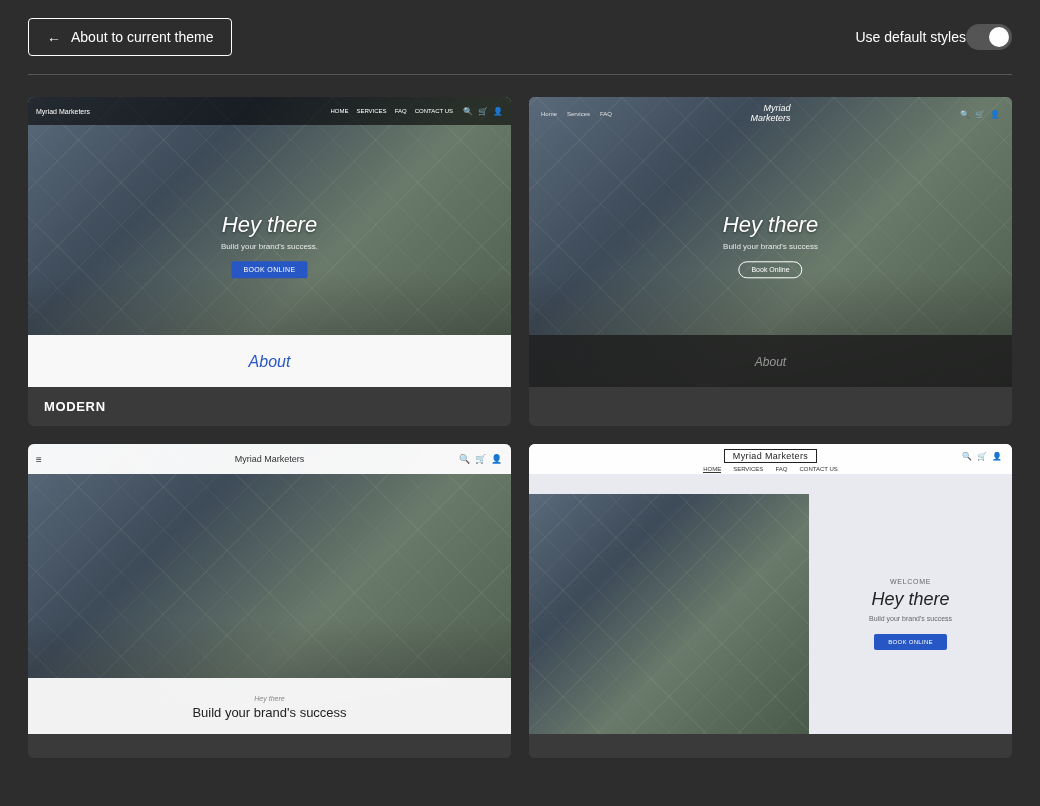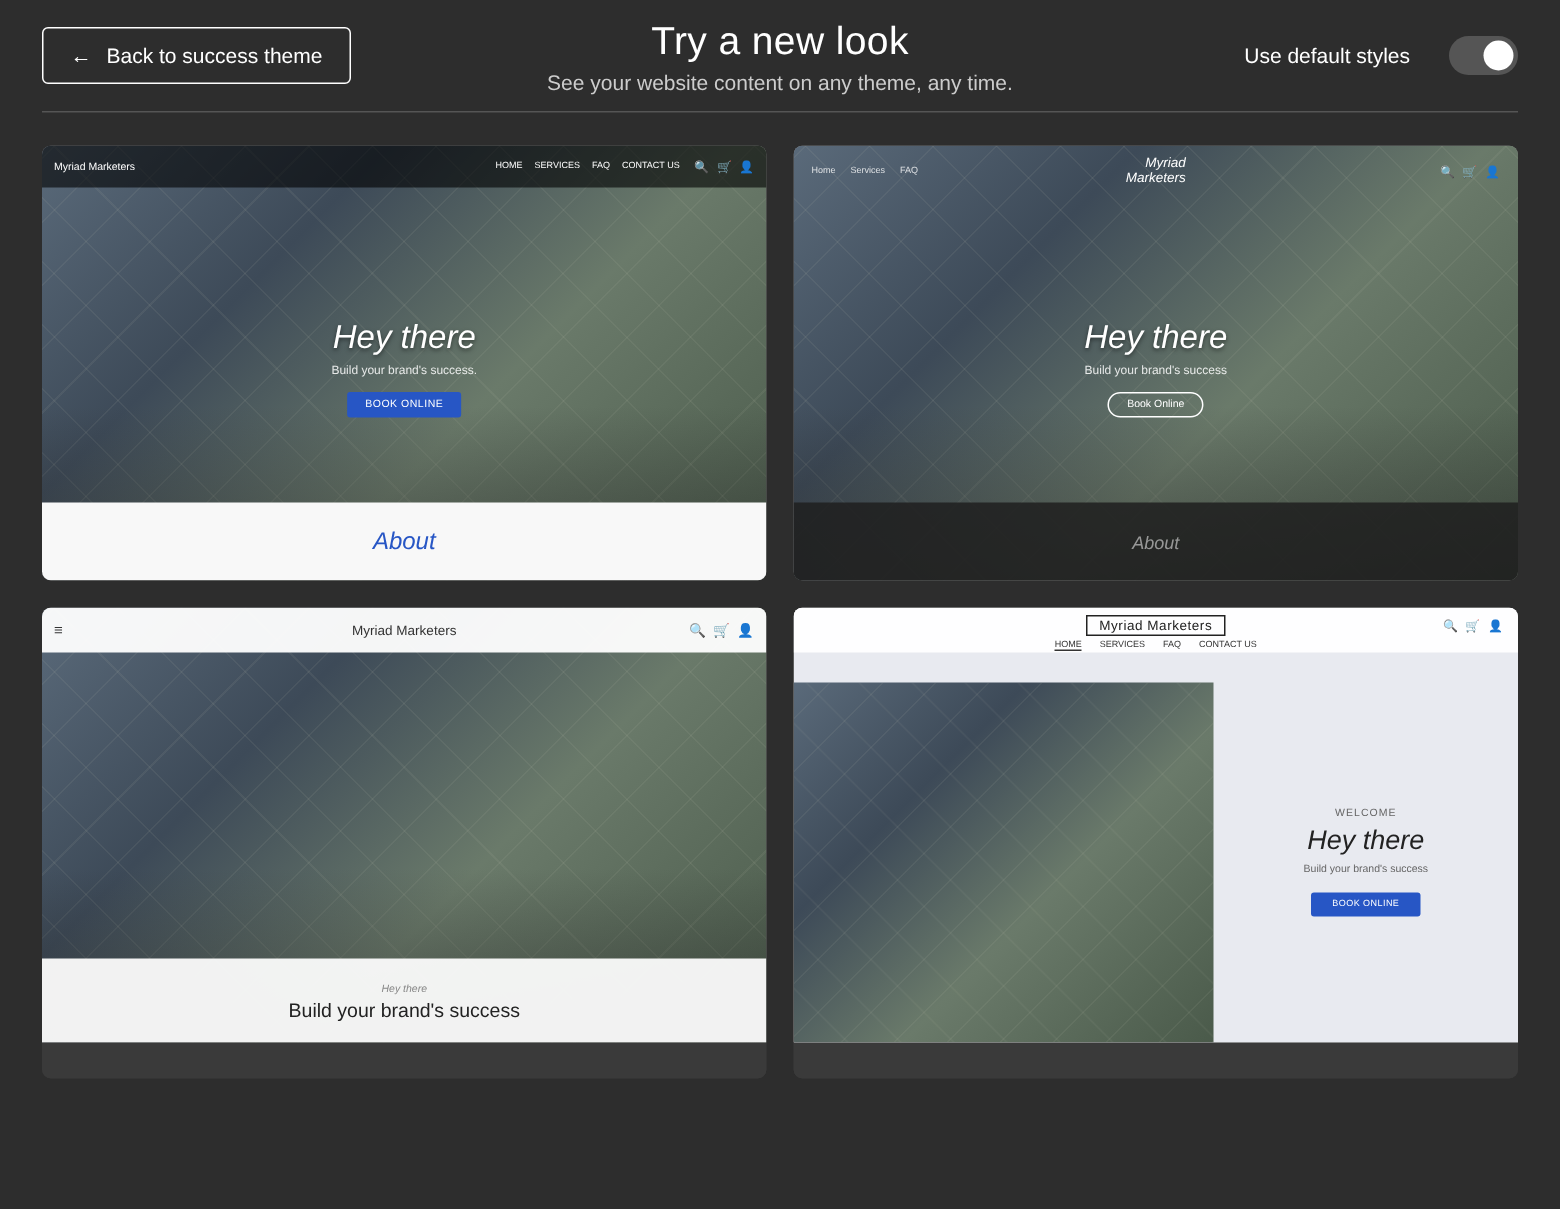--- a/index.html
+++ b/index.html
@@ -46,21 +46,21 @@
       letter-spacing: 0.01em;
     }
     .header-subtitle {
       font-size: 14px;
       color: #ccc;
       margin-top: 4px;
     }
     .default-styles {
       display: flex;
       align-items: center;
-      gap: 26px;
+      gap: 0;
       font-size: 14px;
       color: #fff;
     }
     
     .toggle {
       width: 46px;
       height: 26px;
       background: #555;
       border-radius: 13px;
       position: relative;
@@ -375,27 +375,23 @@
       border-radius: 2px;
       letter-spacing: 0.05em;
     }
   </style>
 </head>
 <body>
 
 <div class="header">
   <button class="back-button">
     <span>←</span>
-    <span>Back to success theme</span>
+    <span>About to current theme</span>
   </button>
 
-  <div class="header-center">
-    <div class="header-title">Try a new look</div>
-    <div class="header-subtitle">See your website content on any theme, any time.</div>
-  </div>
 
   <div class="default-styles">
     <span>Use default styles</span>
     <button class="toggle"></button>
   </div>
 </div>
 
 <hr class="divider">
 
 <div class="grid">
@@ -422,20 +418,21 @@
 
         <div class="mock-hero">
           <div class="mock-hero-title">Hey there</div>
           <div class="mock-hero-sub">Build your brand's success.</div>
           <div class="mock-hero-btn">BOOK ONLINE</div>
         </div>
 
         <div class="mock-about">About</div>
       </div>
     </div>
+    <div class="theme-label">MODERN</div>
   </div>
 
   <div class="theme-card">
     <div class="theme-preview">
       <div class="mock-site">
         <div class="mock-bg"></div>
 
         <div class="mock-nav-kai">
           <div class="links-kai">
             <span>Home</span>

